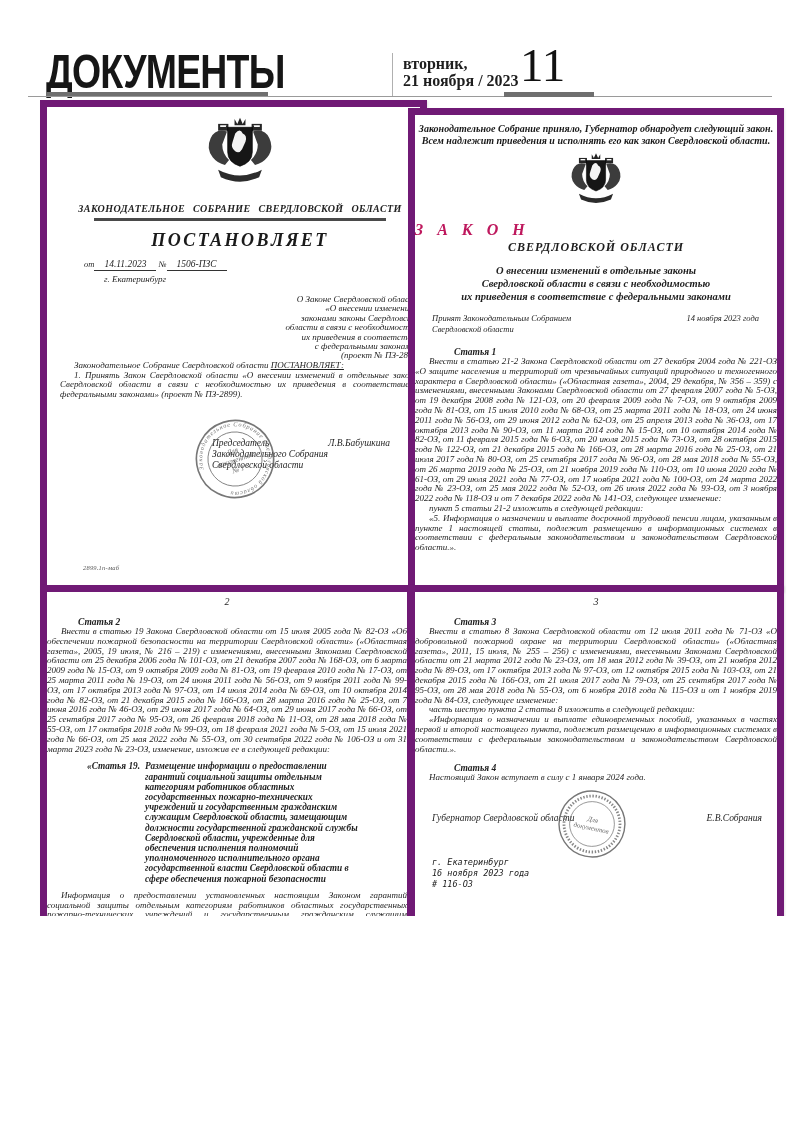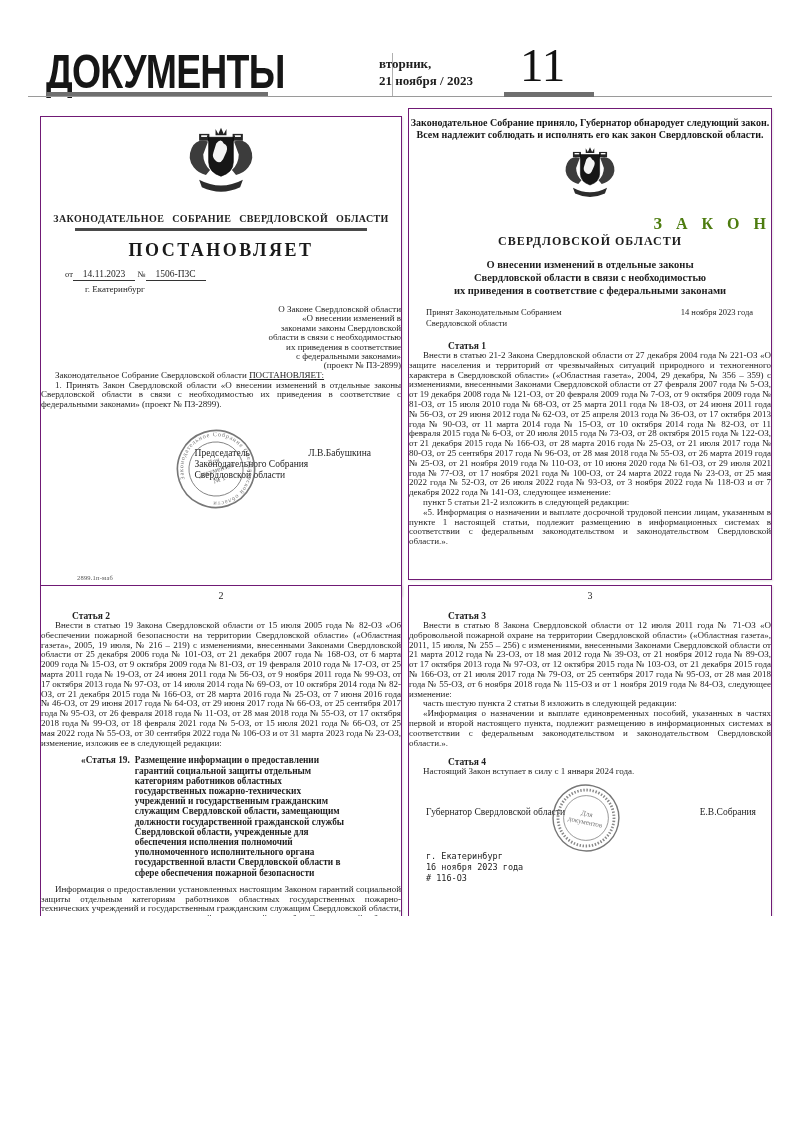--- a/index.html
+++ b/index.html
@@ -7,29 +7,29 @@
         font-family:"Liberation Serif",serif;color:#1e1e1e;}
 
   
   .masthead-title{position:absolute;left:46px;top:44px;font-family:"Liberation Sans",sans-serif;
         font-weight:700;font-size:48px;color:#161616;transform:scaleX(.78);transform-origin:left top;
         letter-spacing:-1px;white-space:nowrap;}
   .head-thinline{position:absolute;left:28px;top:96px;width:744px;height:1px;background:#9a9a9a;}
   .head-bar1{position:absolute;left:46px;top:92px;width:222px;height:5px;background:#6f6f6f;}
   .head-bar2{position:absolute;left:504px;top:92px;width:90px;height:5px;background:#6f6f6f;}
   .head-vline{position:absolute;left:392px;top:53px;width:1px;height:43px;background:#b0b0b0;}
-  .date-block{position:absolute;left:379px;top:55px;font-size:13px;font-weight:700;line-height:17px;}
+  .date-block{position:absolute;left:403px;top:55px;font-size:16px;font-weight:700;line-height:17px;}
   .page-number{position:absolute;left:520px;top:42px;font-size:47px;line-height:1;font-weight:400;color:#111;}
   .brand{position:absolute;left:630px;top:50px;font-weight:700;font-size:27px;line-height:24px;color:#111;white-space:nowrap;}
   .brand .site{font-size:8px;font-weight:400;font-style:italic;color:#555;letter-spacing:.3px;}
 
   
-  .panel{position:absolute;background:#fff;border:1px solid #701a75;box-shadow:1px 1px 2px rgba(0,0,0,.10);
-         overflow:hidden;}
-  .panel-tl{left:40px;top:116px;width:360px;height:478px;}
+  .panel{position:absolute;background:#fff;border:7px solid #701a75;box-shadow:1px 1px 2px rgba(0,0,0,.10);
+         overflow:hidden;font-style:italic;}
+  .panel-tl{left:40px;top:100px;width:360px;height:478px;padding-left:13px;}
   .panel-tr{left:408px;top:108px;width:362px;height:470px;}
   .panel-bl{left:40px;top:585px;width:360px;height:483px;}
   .panel-br{left:408px;top:585px;width:362px;height:477px;}
 
   .coat{display:block;margin:0 auto;}
   .doc-body{font-size:9px;line-height:9.8px;text-align:justify;}
   p.doc{margin:0;text-indent:14px;}
 
   
   .p1-org{margin-top:6px;text-align:center;font-size:10px;font-weight:700;letter-spacing:.4px;word-spacing:5px;color:#222;}
@@ -44,21 +44,21 @@
   .p1-p{margin:5px 26px 0 34px;}
   .p1-sig{position:relative;margin:38px 30px 0 36px;display:flex;justify-content:flex-end;font-size:9.5px;line-height:11px;}
   .stamp{position:absolute;opacity:.8;}
   .stamp-1{left:98px;top:-20px;transform:rotate(-18deg);}
   .footnote{position:absolute;font-size:6.5px;color:#555;letter-spacing:.2px;}
   .fn-1{left:36px;bottom:14px;}
 
   
   .p2-preamble{margin-top:8px;text-align:center;font-weight:700;font-size:10px;line-height:12px;color:#181818;}
   .p2-coat{margin-top:4px;}
-  .p2-law{margin-top:6px;text-align:right;font-size:16px;font-weight:700;letter-spacing:5px;color:#4d7c0f;}
+  .p2-law{margin-top:6px;text-align:left;font-size:16px;font-weight:700;letter-spacing:5px;color:#be185d;}
   .p2-region{margin-top:1px;text-align:center;font-size:12px;font-weight:700;letter-spacing:1px;}
   .p2-title{margin-top:9px;text-align:center;font-size:10.5px;font-weight:700;line-height:13px;}
   .p2-adopted{margin:10px 18px 0 17px;display:flex;justify-content:space-between;font-size:8.5px;line-height:10.5px;}
   .art-head{font-weight:700;font-size:9.5px;margin:0;text-indent:14px;}
   .p2-art{margin:13px 15px 0 25px;}
   .p2-body{margin:5px 15px 0 25px;}
   .p2-sub{margin:5px 15px 0 25px;}
 
   
   .p3-pageno{margin-top:4px;text-align:center;font-size:10px;}
@@ -146,21 +146,21 @@
         <text x="50" y="66" text-anchor="middle" font-size="9">№ 1</text>
       </svg>
       <div class="sig-name">Л.В.Бабушкина</div>
     </div>
     <div class="footnote fn-1">2899.1п-маб</div>
   </section>
 
   <section class="panel panel-tr">
     <div class="p2-preamble">
       <div>Законодательное Собрание приняло, Губернатор обнародует следующий закон.</div>
-      <div>Всем надлежит соблюдать и исполнять его как закон Свердловской области.</div>
+      <div>Всем надлежит приведения и исполнять его как закон Свердловской области.</div>
     </div>
     <svg class="coat p2-coat" width="66" height="64">
         <use href="#coat-sym"></use>
       </svg>
     <div class="p2-law">З А К О Н</div>
     <div class="p2-region">СВЕРДЛОВСКОЙ ОБЛАСТИ</div>
     <div class="p2-title">
       <div>О внесении изменений в отдельные законы</div>
       <div>Свердловской области в связи с необходимостью</div>
       <div>их приведения в соответствие с федеральными законами</div>

